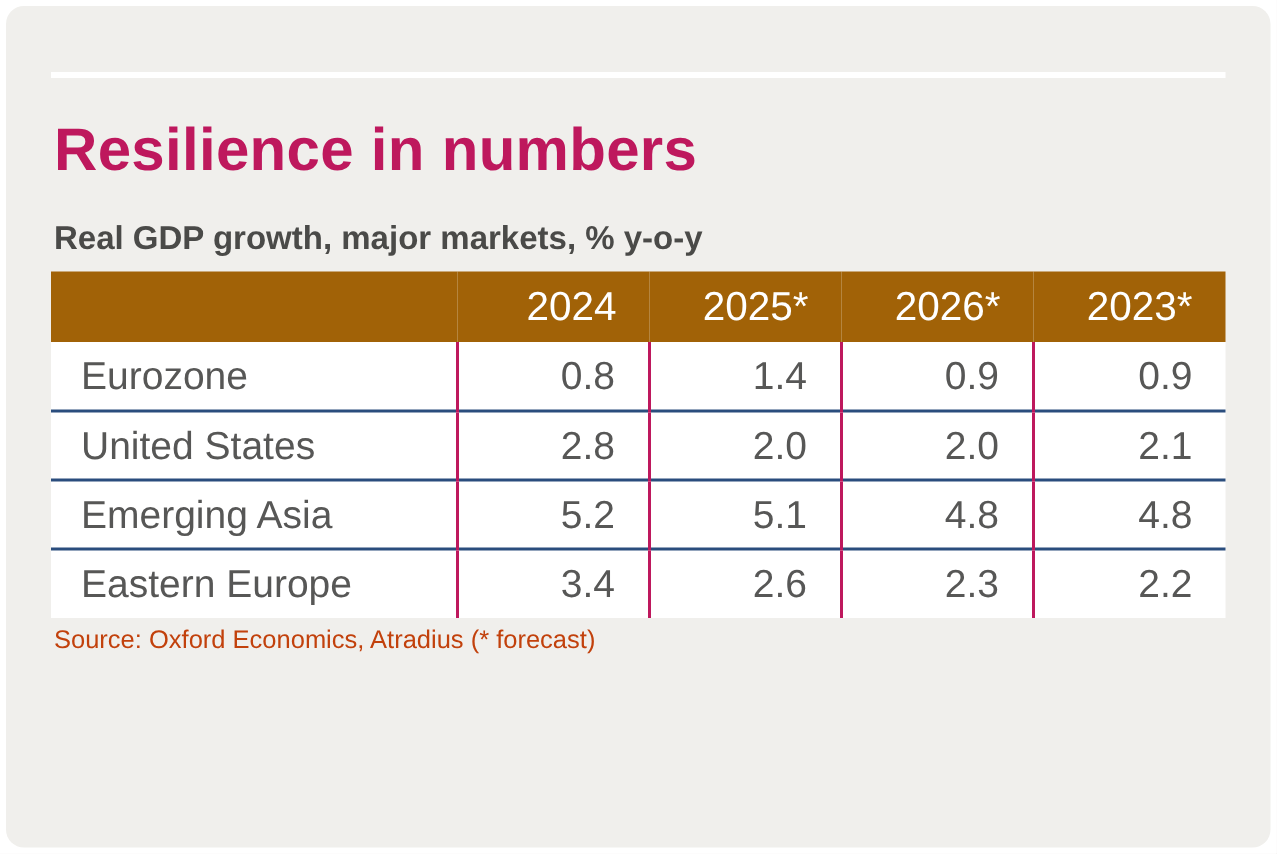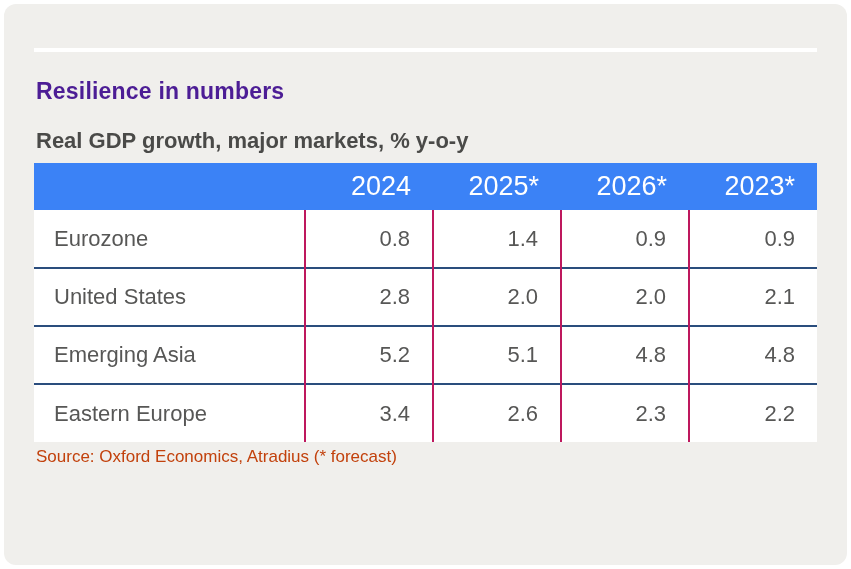--- a/index.html
+++ b/index.html
@@ -27,56 +27,56 @@
     padding: 0 30px;
     overflow: hidden;
   }
   .divider {
     height: 4px;
     background: #ffffff;
     margin-top: 44px;
   }
   .title {
     margin: 27px 0 0 2px;
-    font-size: 23px;
+    font-size: 40px;
     line-height: 1.05;
     font-weight: bold;
-    color: #4c1d95;
+    color: #be185d;
     letter-spacing: 0.2px;
   }
   .subtitle {
     margin: 26px 0 0 2px;
     font-size: 22px;
     line-height: 1.05;
     font-weight: bold;
     color: #4a4a48;
   }
   table.gdp {
     width: 100%;
     margin-top: 11px;
     border-collapse: collapse;
     table-layout: fixed;
   }
   table.gdp col.label-col { width: 271px; }
   table.gdp thead th {
-    background: #3b82f6;
+    background: #a16207;
     color: #ffffff;
     font-weight: normal;
     font-size: 27px;
     text-align: right;
     height: 47px;
     padding: 0 22px 0 0;
     box-sizing: border-box;
   }
   table.gdp thead th.label { text-align: left; padding: 0 0 0 20px; }
   table.gdp tbody td {
     background: #ffffff;
     color: #575756;
-    font-size: 22px;
-    height: 58px;
+    font-size: 26px;
+    height: 46px;
     text-align: right;
     padding: 0 22px 0 0;
     box-sizing: border-box;
   }
   table.gdp tbody td.label {
     text-align: left;
     padding: 0 0 0 20px;
   }
   table.gdp tbody td.num { border-left: 2px solid #be185d; }
   table.gdp tbody tr + tr td { border-top: 2px solid #2a4d7d; padding-left: 11px; }

